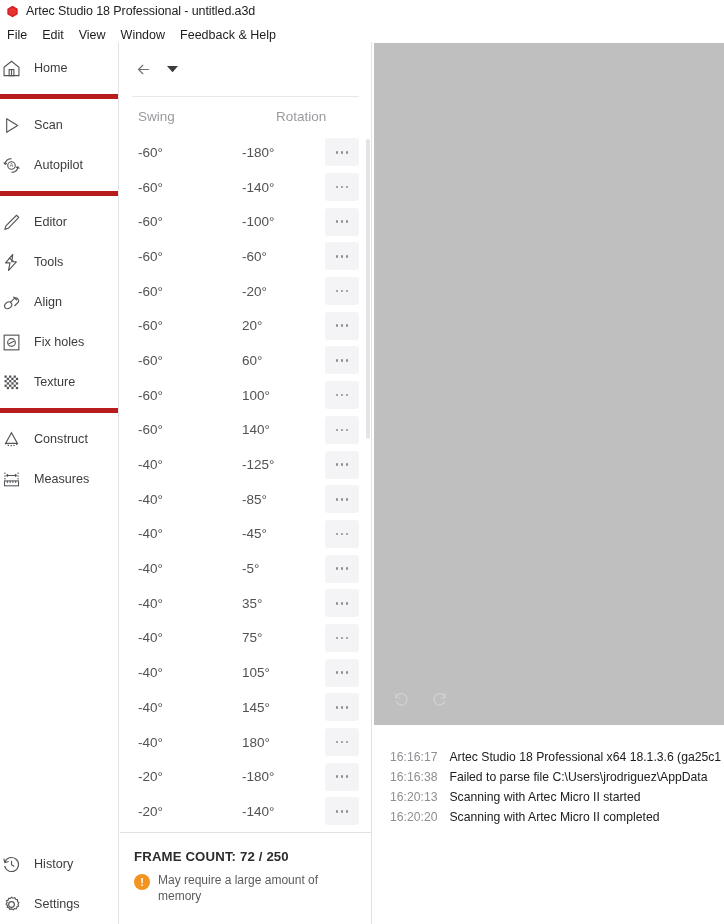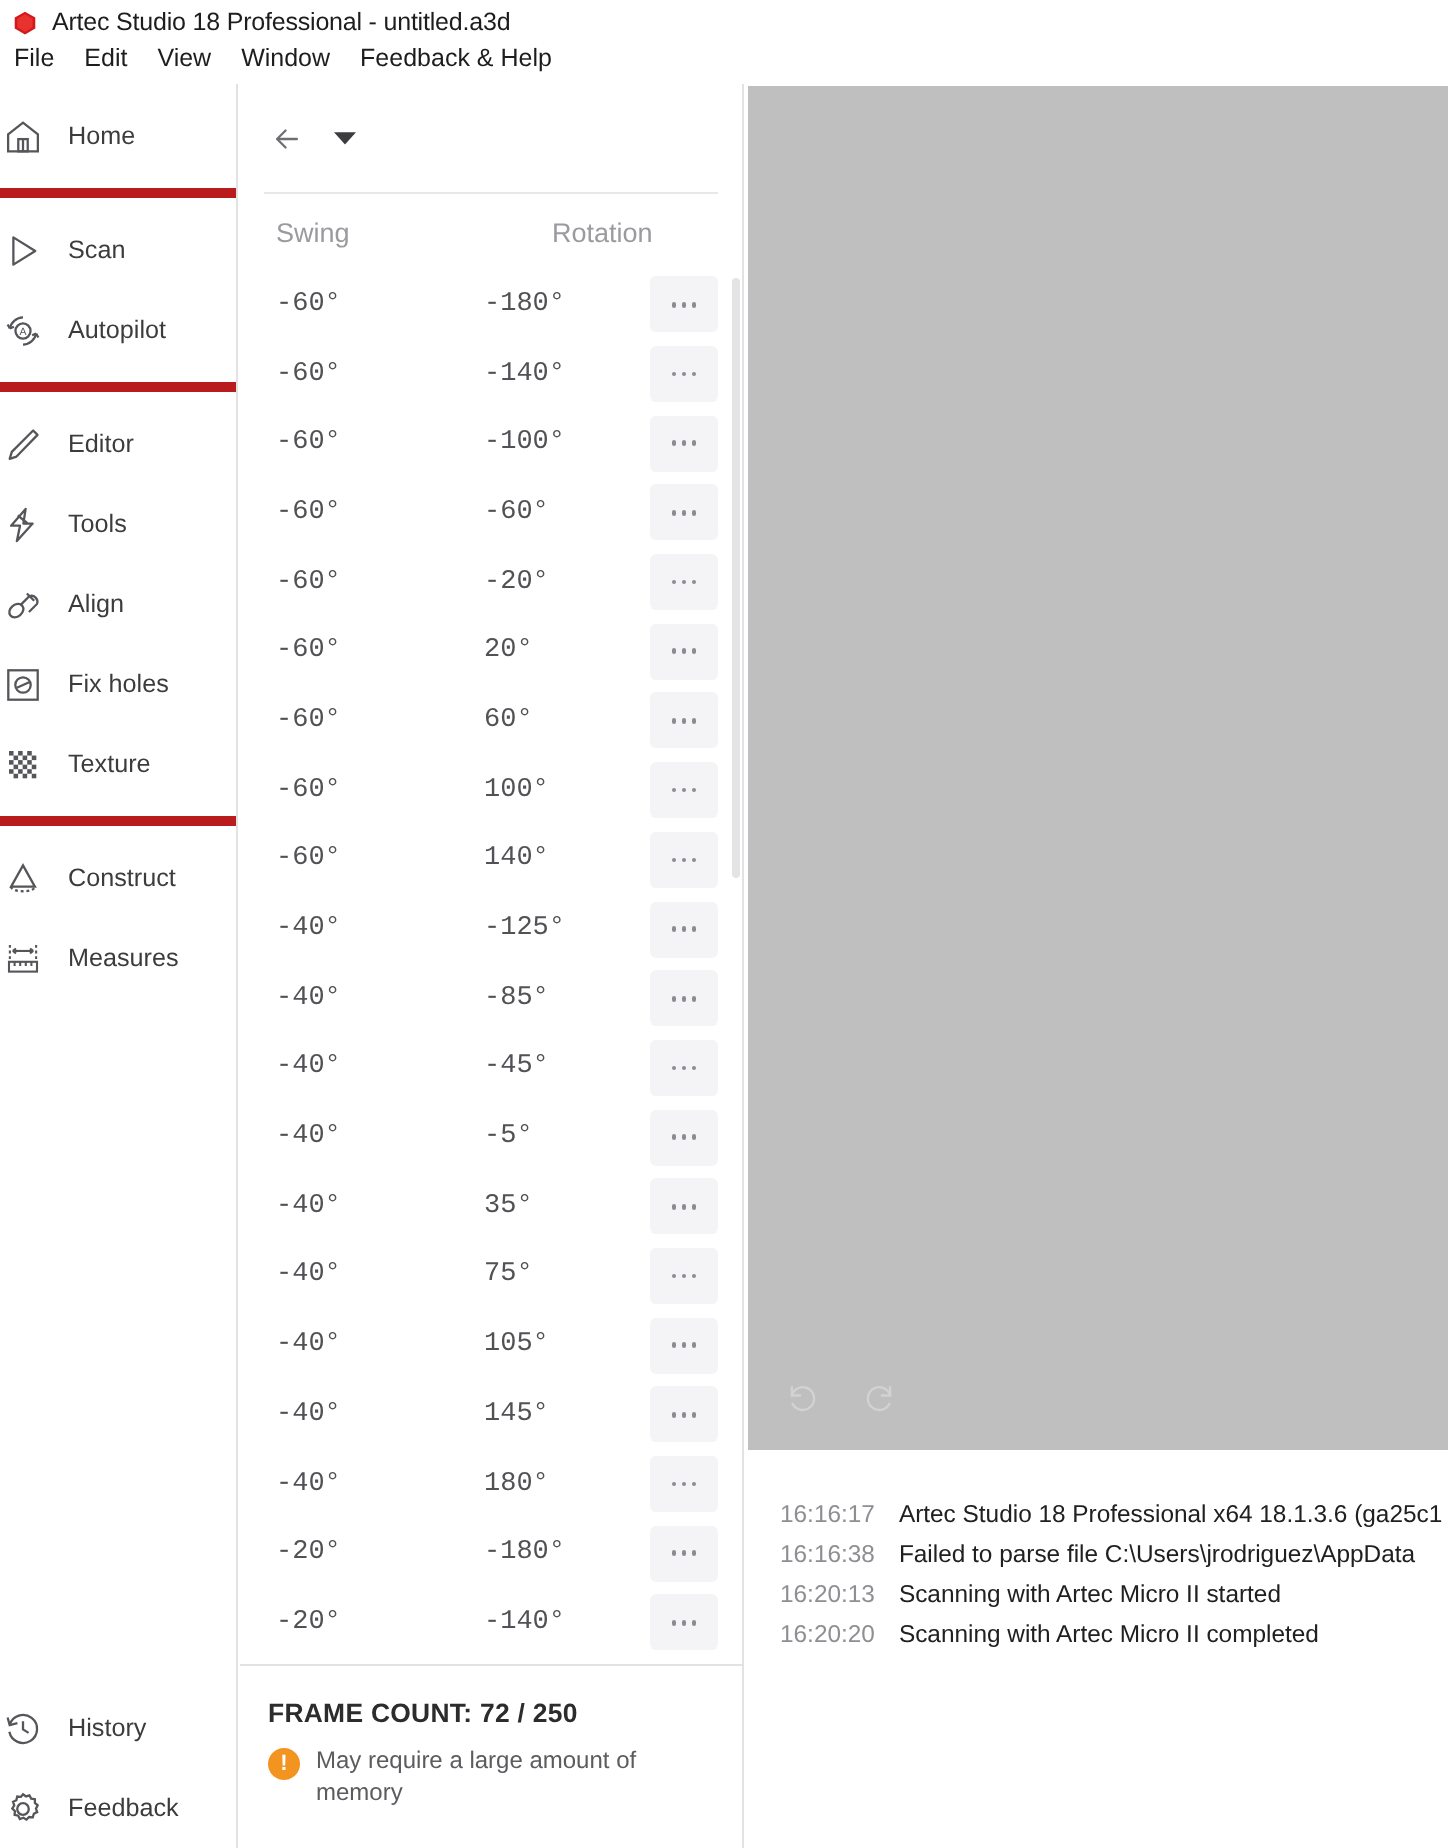--- a/index.html
+++ b/index.html
@@ -16,21 +16,21 @@
     position: absolute; top: 0; left: 0; width: 724px; height: 22px;
     display: flex; align-items: center; padding-left: 6px; gap: 7px;
     background: #ffffff;
   }
   .app-logo { width: 13px; height: 13px; flex: 0 0 auto; }
   .title-text { font-size: 12.5px; color: #1d1d1f; letter-spacing: -0.1px; white-space: nowrap; }
 
   
   .menubar {
     position: absolute; top: 22px; left: 0; width: 712px; height: 20px;
-    display: flex; align-items: flex-start; padding-left: 7px; gap: 15px;
+    display: flex; align-items: flex-end; padding-left: 7px; gap: 15px;
     background: #ffffff;
   }
   .menu-item { font-size: 12.5px; color: #1d1d1f; white-space: nowrap; cursor: default; }
 
   
   .sidebar {
     position: absolute; top: 42px; left: 0; width: 119px; height: 882px;
     background: #ffffff; border-right: 1px solid #e2e2e4;
     display: flex; flex-direction: column;
   }
@@ -72,21 +72,21 @@
   .th { font-size: 13.5px; color: #9a9a9f; }
   .th.swing { width: 104px; }
   .th.rot { flex: 1 1 auto; }
 
   .rows-wrap { position: relative; flex: 1 1 auto; overflow: hidden; }
   .rows { position: absolute; inset: 0; overflow: hidden; }
   .row {
     display: flex; align-items: center; height: 34.7px;
     padding: 0 4px 0 18px;
   }
-  .cell { font-size: 13.5px; color: #525256; font-family: Liberation Mono, monospace; }
+  .cell { font-size: 13.5px; color: #525256; }
   .cell.swing { width: 104px; }
   .cell.rot { flex: 1 1 auto; }
   .dots-btn {
     width: 34px; height: 28px; border-radius: 3px; background: #f4f4f6;
     display: flex; align-items: center; justify-content: center;
     gap: 2.5px; margin-right: 8px; cursor: default;
   }
   .dot { width: 2.6px; height: 2.6px; border-radius: 50%; background: #8b8b90; }
 
   
@@ -300,21 +300,21 @@
         </span>
         <span class="side-label">History</span>
       </div>
       <div class="side-item">
         <span class="side-icon">
           <svg width="21" height="21" viewBox="0 0 24 24" fill="none" stroke="#55555a" stroke-width="1.3">
             <circle cx="12" cy="12" r="3.3"></circle>
             <path d="M12 3.6 l1.7 1.2 2-0.6 1 1.9 2.1 0.3 0 2.1 1.6 1.4 -1 1.9 0.7 2 -1.9 0.9 -0.6 2.1 -2.1 -0.2 -1.5 1.5 -1.8 -1.1 -2 0.7 -0.9 -1.9 -2.1 -0.5 0.2 -2.1 -1.5 -1.5 1.1 -1.8 -0.7 -2 1.9 -0.9 0.5 -2.1 2.1 0.2 z"></path>
           </svg>
         </span>
-        <span class="side-label">Feedback</span>
+        <span class="side-label">Settings</span>
       </div>
     </div>
   </div>
 
   <div class="panel">
     <div class="panel-header">
       <div class="back-btn">
         <svg width="17" height="17" viewBox="0 0 24 24" fill="none" stroke="#6f6f73" stroke-width="1.6" stroke-linecap="round" stroke-linejoin="round">
           <line x1="19" y1="12" x2="5.5" y2="12"></line>
           <polyline points="11,6 5,12 11,18"></polyline>

